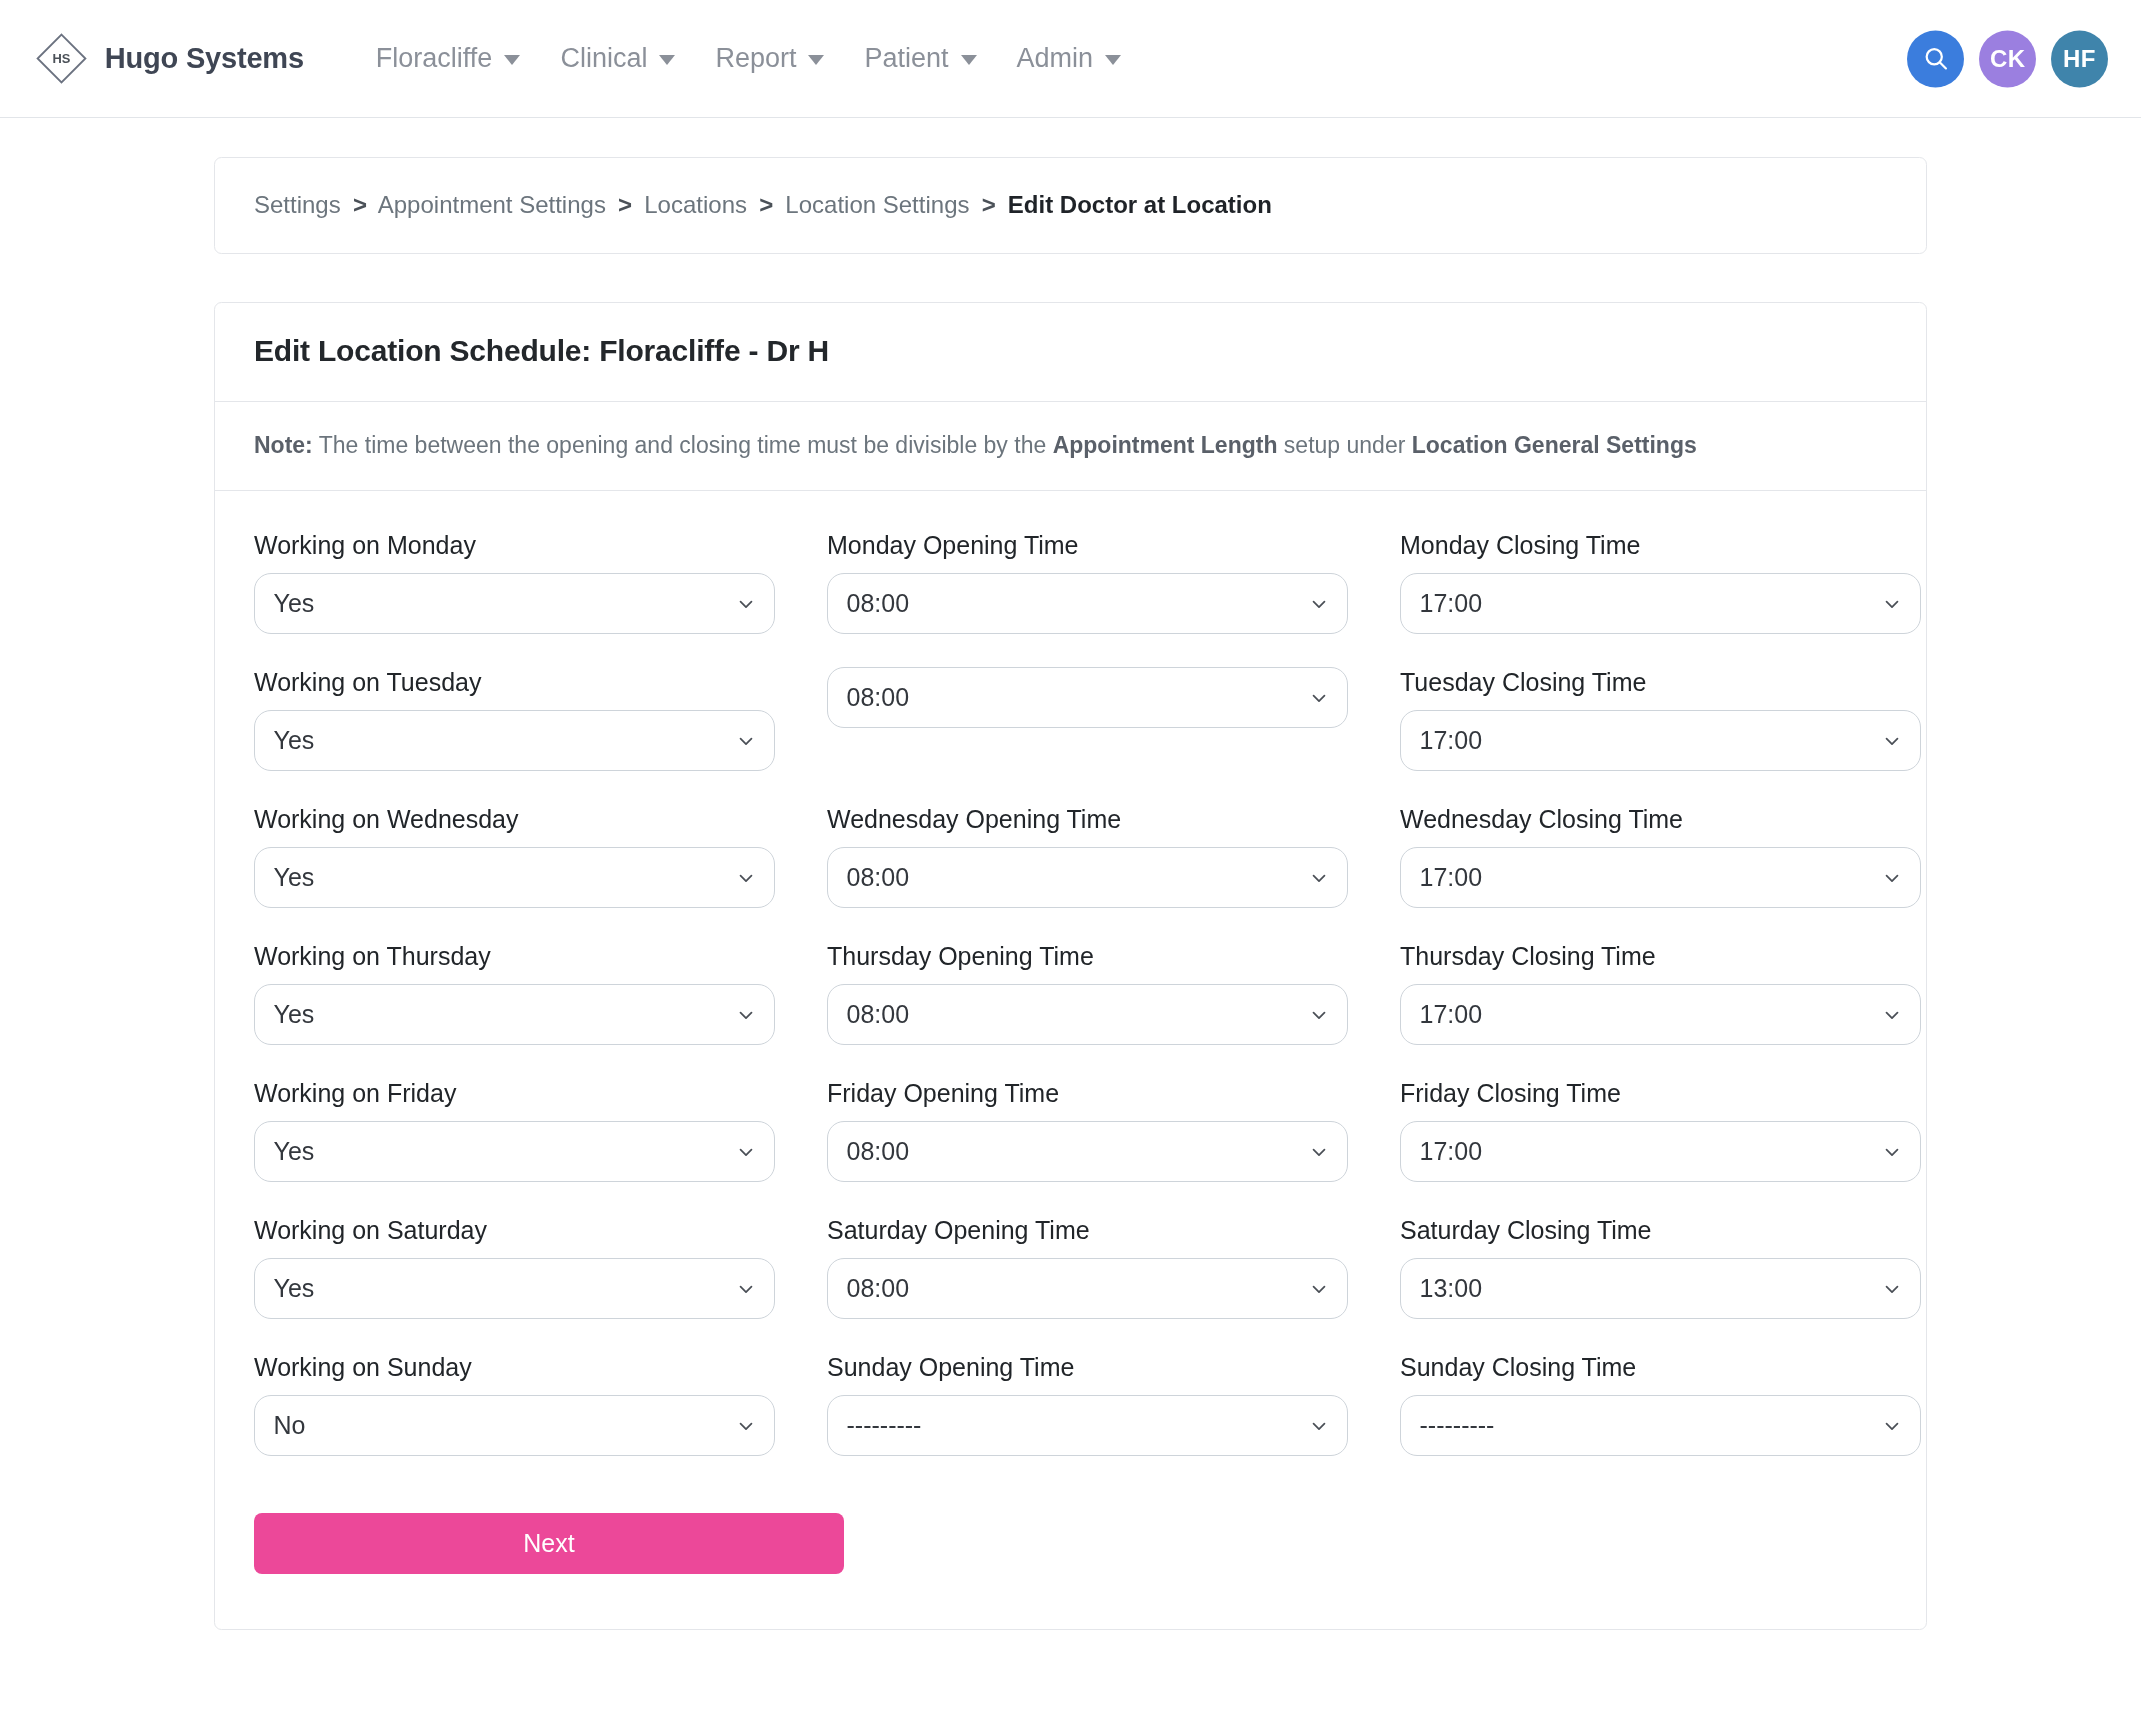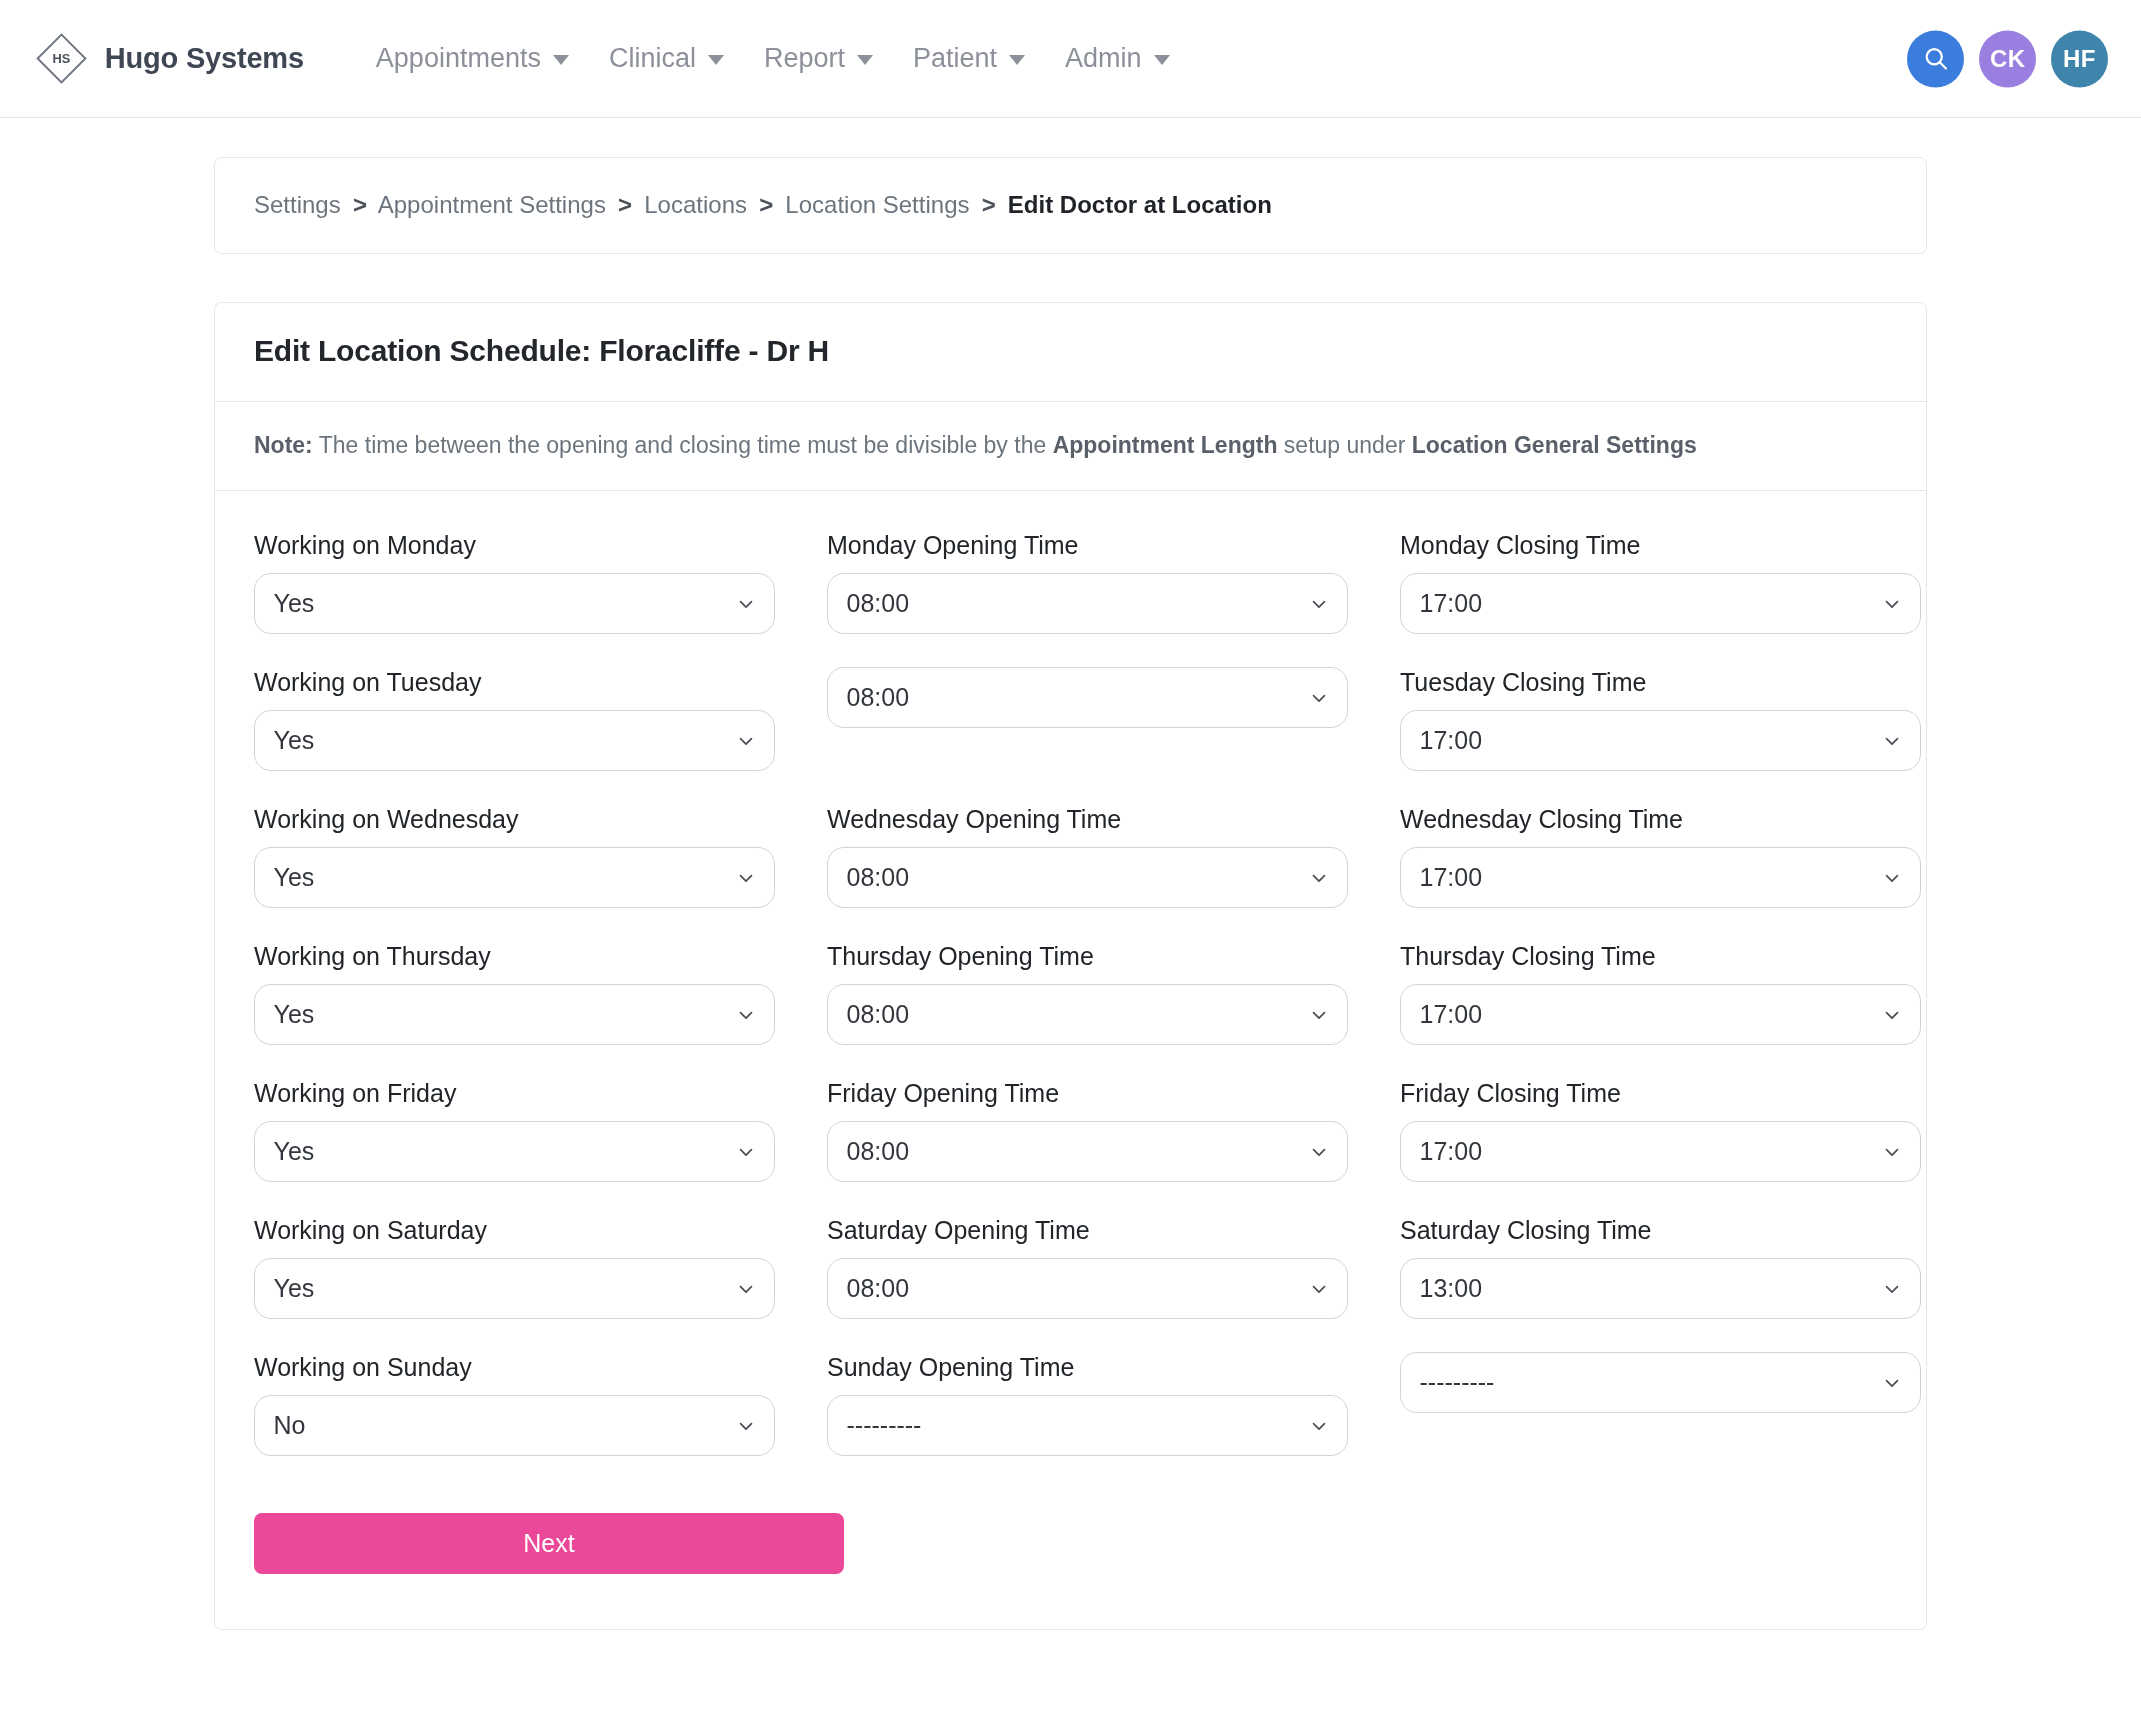--- a/index.html
+++ b/index.html
@@ -213,21 +213,21 @@
       <svg width="57" height="57" viewBox="0 0 62 62" aria-hidden="true">
         <polygon points="31,5 57,31 31,57 5,31" fill="none" stroke="#6b7280" stroke-width="2"></polygon>
         <text x="31" y="36" text-anchor="middle" font-family="Liberation Sans, sans-serif" font-size="14" font-weight="700" fill="#4b5158">HS</text>
       </svg>
     </span>
     <span class="brand-name">Hugo Systems</span>
   </div>
 
   <div class="nav-links">
     <div class="nav-item">
-      <span>Appointments</span>
+      <span>Floracliffe</span>
       <span class="caret"></span>
     </div>
     <div class="nav-item">
       <span>Clinical</span>
       <span class="caret"></span>
     </div>
     <div class="nav-item">
       <span>Report</span>
       <span class="caret"></span>
     </div>
@@ -468,20 +468,21 @@
           <div class="field">
             <label class="field-label">Sunday Opening Time</label>
             <div class="select-box">
               <span class="select-value">---------</span>
               <svg class="select-caret" viewBox="0 0 22 22" fill="none">
                   <path d="M5 8.5 L11 14.5 L17 8.5" stroke="#4a4f56" stroke-width="1.9" stroke-linecap="round" stroke-linejoin="round"></path>
                 </svg>
             </div>
           </div>
           <div class="field">
+            <label class="field-label">Sunday Closing Time</label>
             <div class="select-box">
               <span class="select-value">---------</span>
               <svg class="select-caret" viewBox="0 0 22 22" fill="none">
                   <path d="M5 8.5 L11 14.5 L17 8.5" stroke="#4a4f56" stroke-width="1.9" stroke-linecap="round" stroke-linejoin="round"></path>
                 </svg>
             </div>
           </div>
 
         </div>
 

